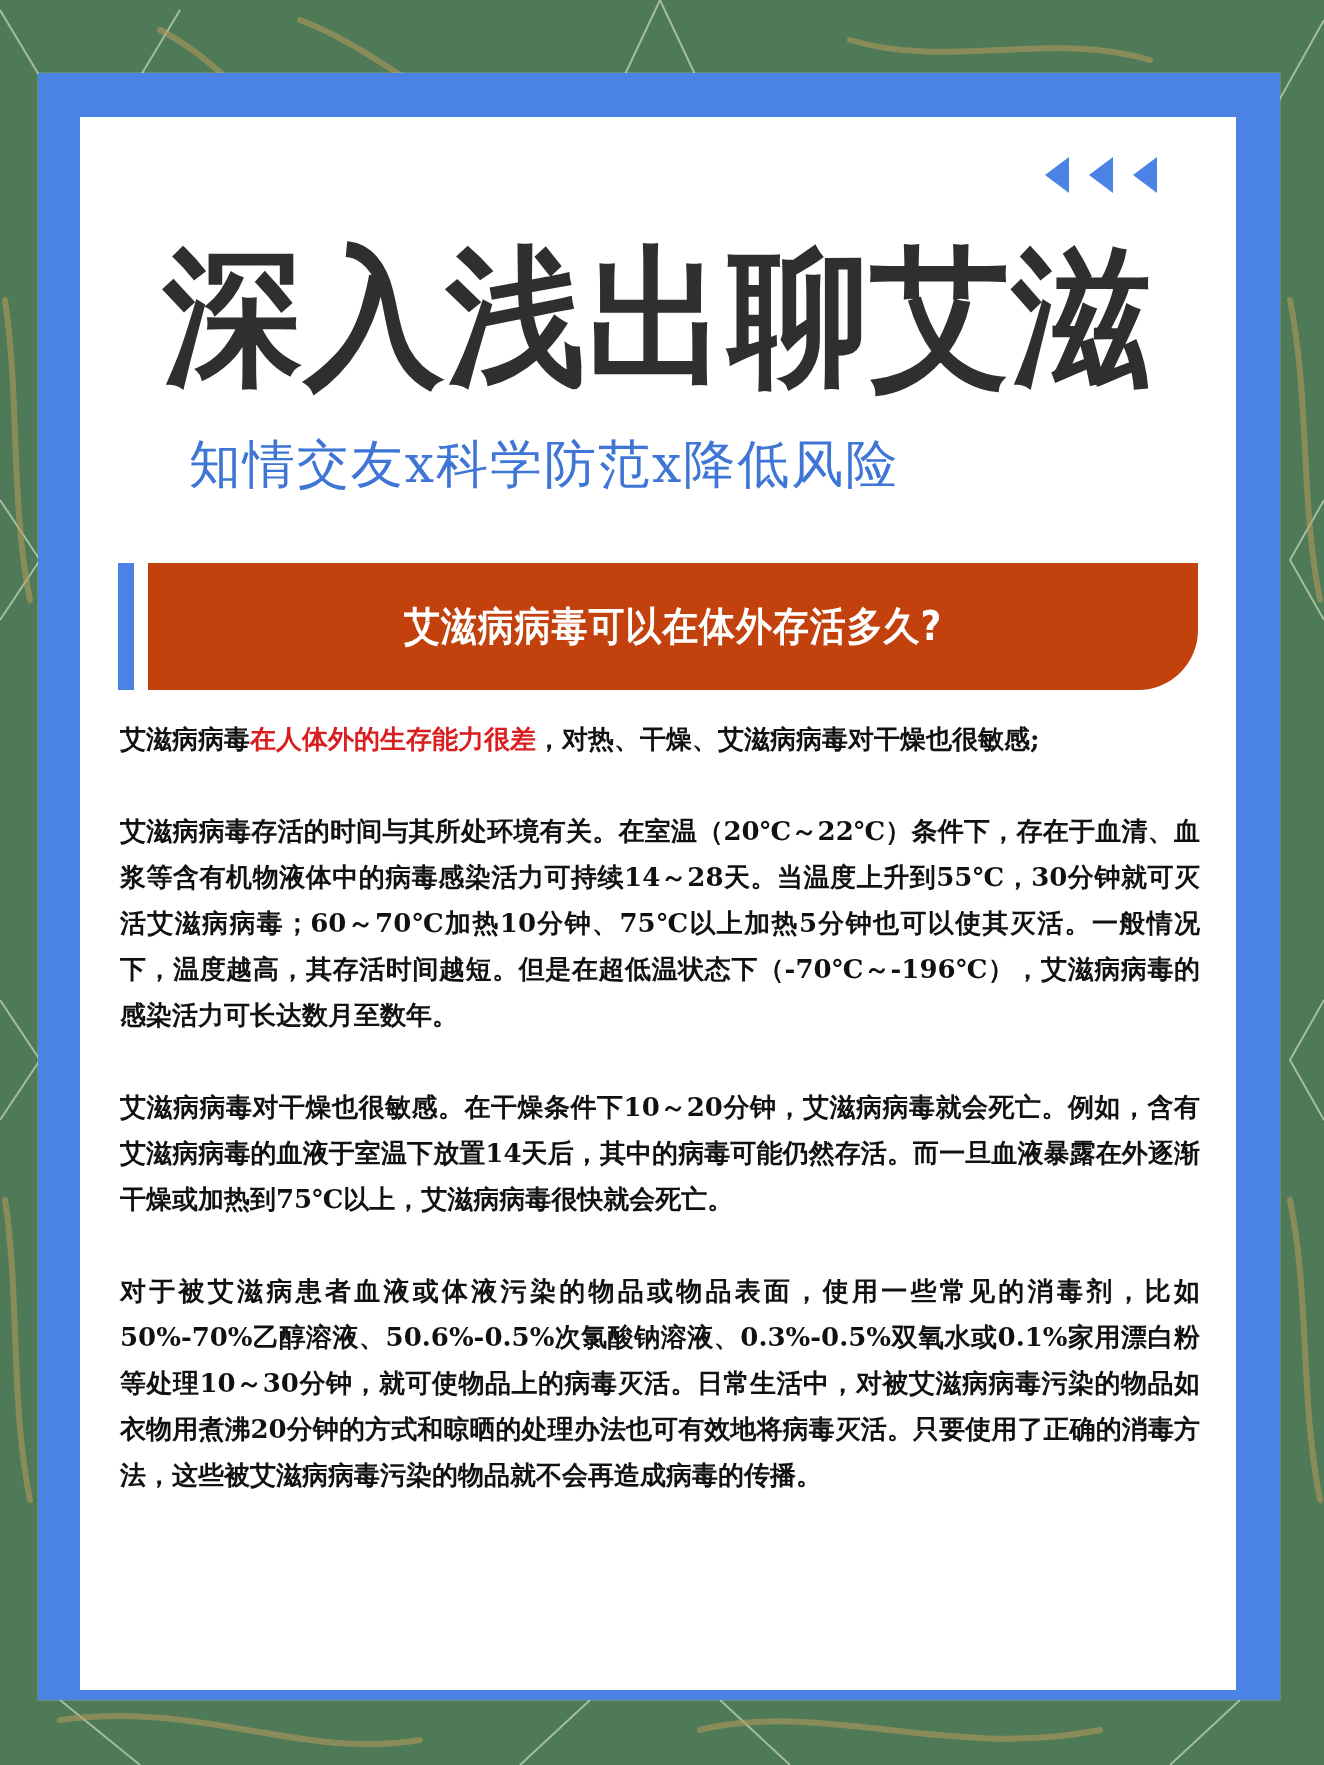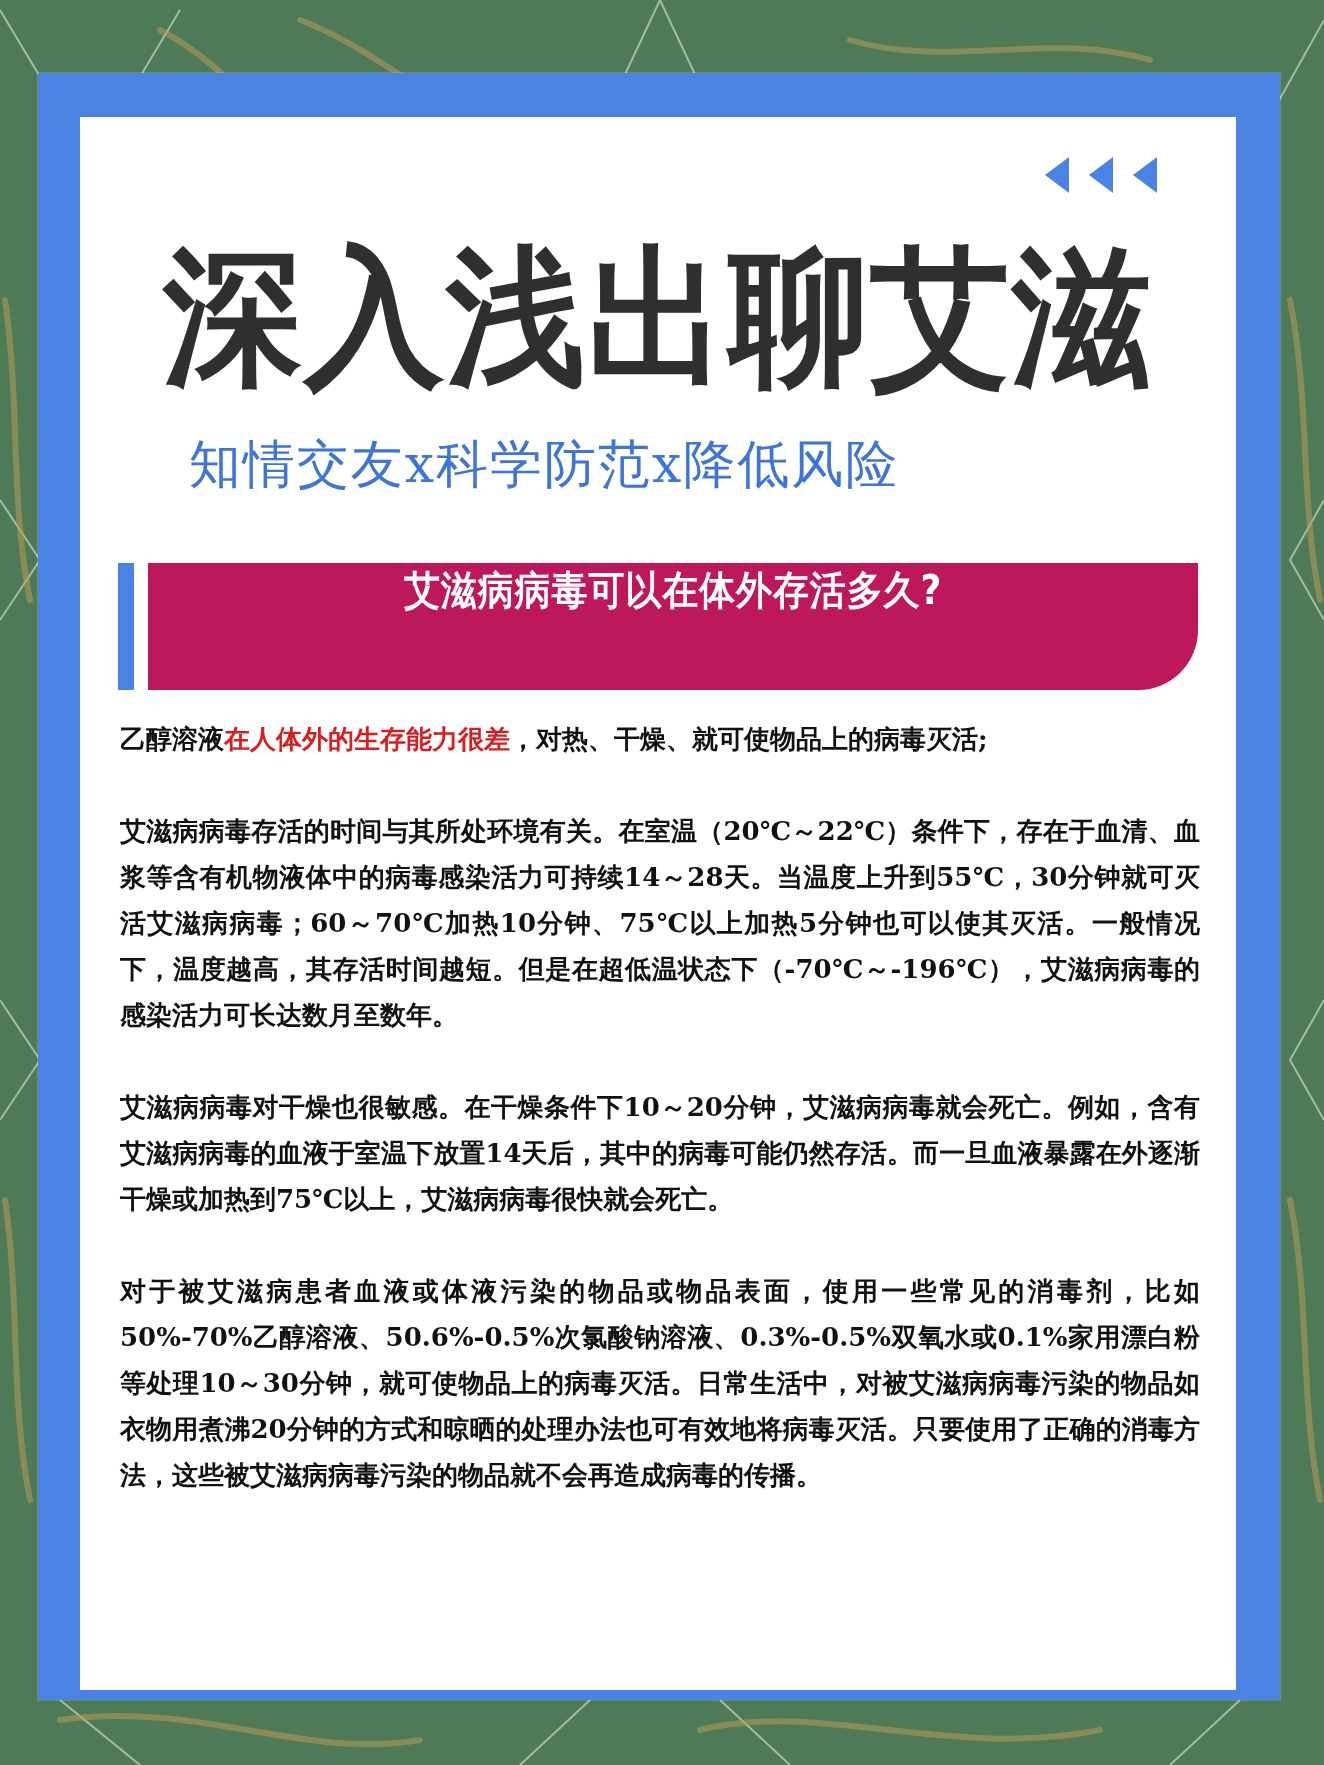--- a/index.html
+++ b/index.html
@@ -48,23 +48,23 @@
     }
     .section-head {
       position: absolute; left: 118px; top: 563px; width: 1080px; height: 127px;
     }
     .accent-bar {
       position: absolute; left: 0; top: 0; width: 16px; height: 127px;
       background: #4a83e3;
     }
     .head-bar {
       position: absolute; left: 30px; top: 0; width: 1050px; height: 127px;
-      background: #be185d;
+      background: #c2410c;
       border-bottom-right-radius: 60px;
-      display: flex; align-items: flex-start; justify-content: center;
+      display: flex; align-items: center; justify-content: center;
     }
     .head-text {
       color: #ffffff;
       font-family: "DejaVu Sans", "Liberation Sans", sans-serif;
       font-size: 40px; font-weight: bold; letter-spacing: 1px;
       transform: scaleX(0.9);
     }
     .body {
       position: absolute; left: 120px; top: 716px; width: 1080px;
       font-family: "DejaVu Serif", "Liberation Serif", serif;
@@ -120,17 +120,17 @@
 <div class="subtitle">知情交友x科学防范x降低风险</div>
 
 <div class="section-head">
   <div class="accent-bar"></div>
   <div class="head-bar">
     <span class="head-text">艾滋病病毒可以在体外存活多久?</span>
   </div>
 </div>
 
 <div class="body">
-  <p><span>乙醇溶液</span><span class="highlight">在人体外的生存能力很差</span><span>，对热、干燥、就可使物品上的病毒灭活;</span></p>
+  <p><span>艾滋病病毒</span><span class="highlight">在人体外的生存能力很差</span><span>，对热、干燥、艾滋病病毒对干燥也很敏感;</span></p>
   <p>艾滋病病毒存活的时间与其所处环境有关。在室温（20℃～22℃）条件下，存在于血清、血浆等含有机物液体中的病毒感染活力可持续14～28天。当温度上升到55℃，30分钟就可灭活艾滋病病毒；60～70℃加热10分钟、75℃以上加热5分钟也可以使其灭活。一般情况下，温度越高，其存活时间越短。但是在超低温状态下（-70℃～-196℃），艾滋病病毒的感染活力可长达数月至数年。</p>
   <p>艾滋病病毒对干燥也很敏感。在干燥条件下10～20分钟，艾滋病病毒就会死亡。例如，含有艾滋病病毒的血液于室温下放置14天后，其中的病毒可能仍然存活。而一旦血液暴露在外逐渐干燥或加热到75℃以上，艾滋病病毒很快就会死亡。</p>
   <p>对于被艾滋病患者血液或体液污染的物品或物品表面，使用一些常见的消毒剂，比如50%-70%乙醇溶液、50.6%-0.5%次氯酸钠溶液、0.3%-0.5%双氧水或0.1%家用漂白粉等处理10～30分钟，就可使物品上的病毒灭活。日常生活中，对被艾滋病病毒污染的物品如衣物用煮沸20分钟的方式和晾晒的处理办法也可有效地将病毒灭活。只要使用了正确的消毒方法，这些被艾滋病病毒污染的物品就不会再造成病毒的传播。</p>
 </div>
 
 </body></html>

